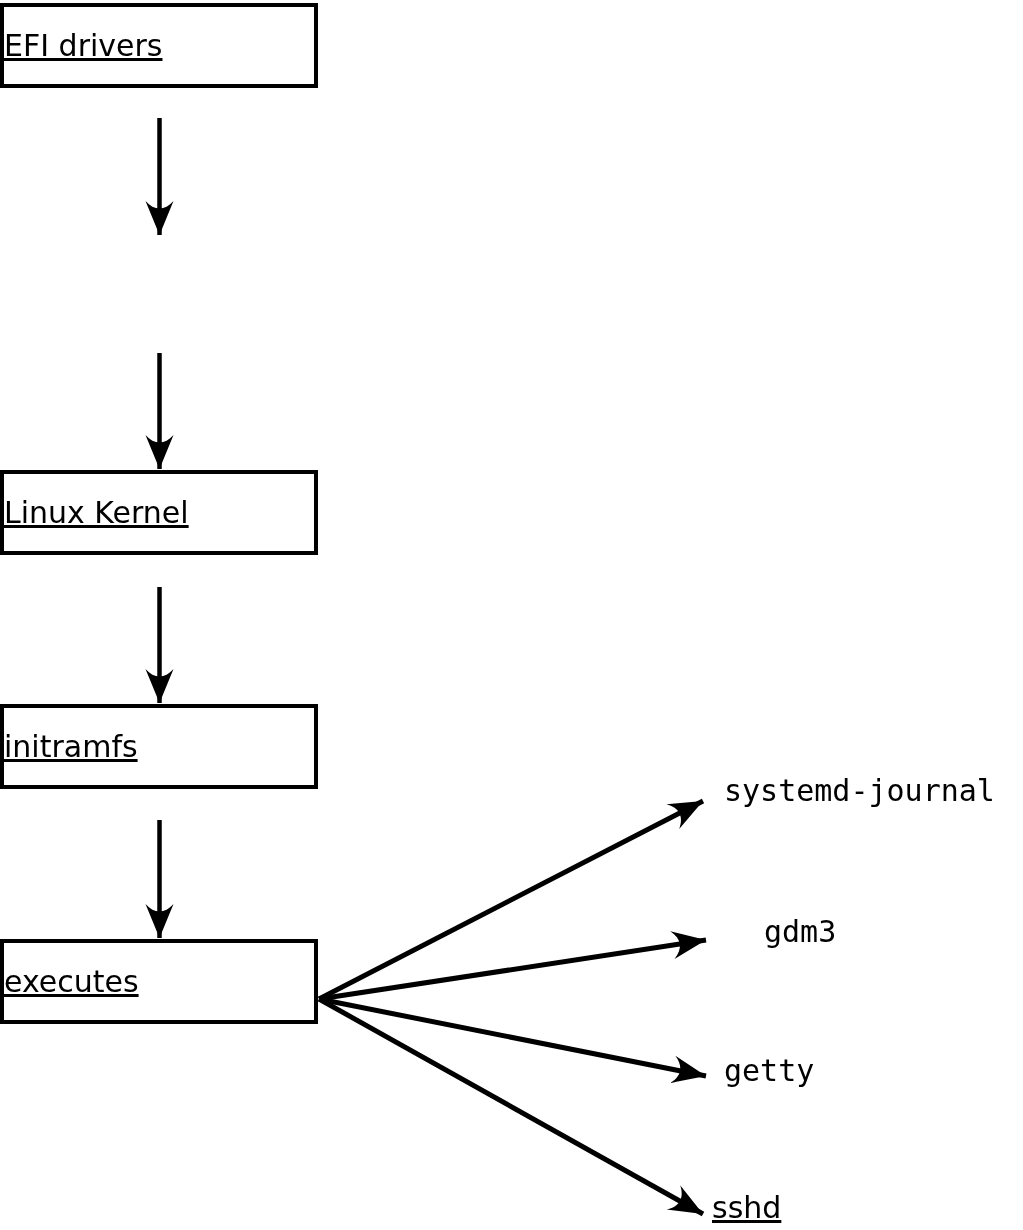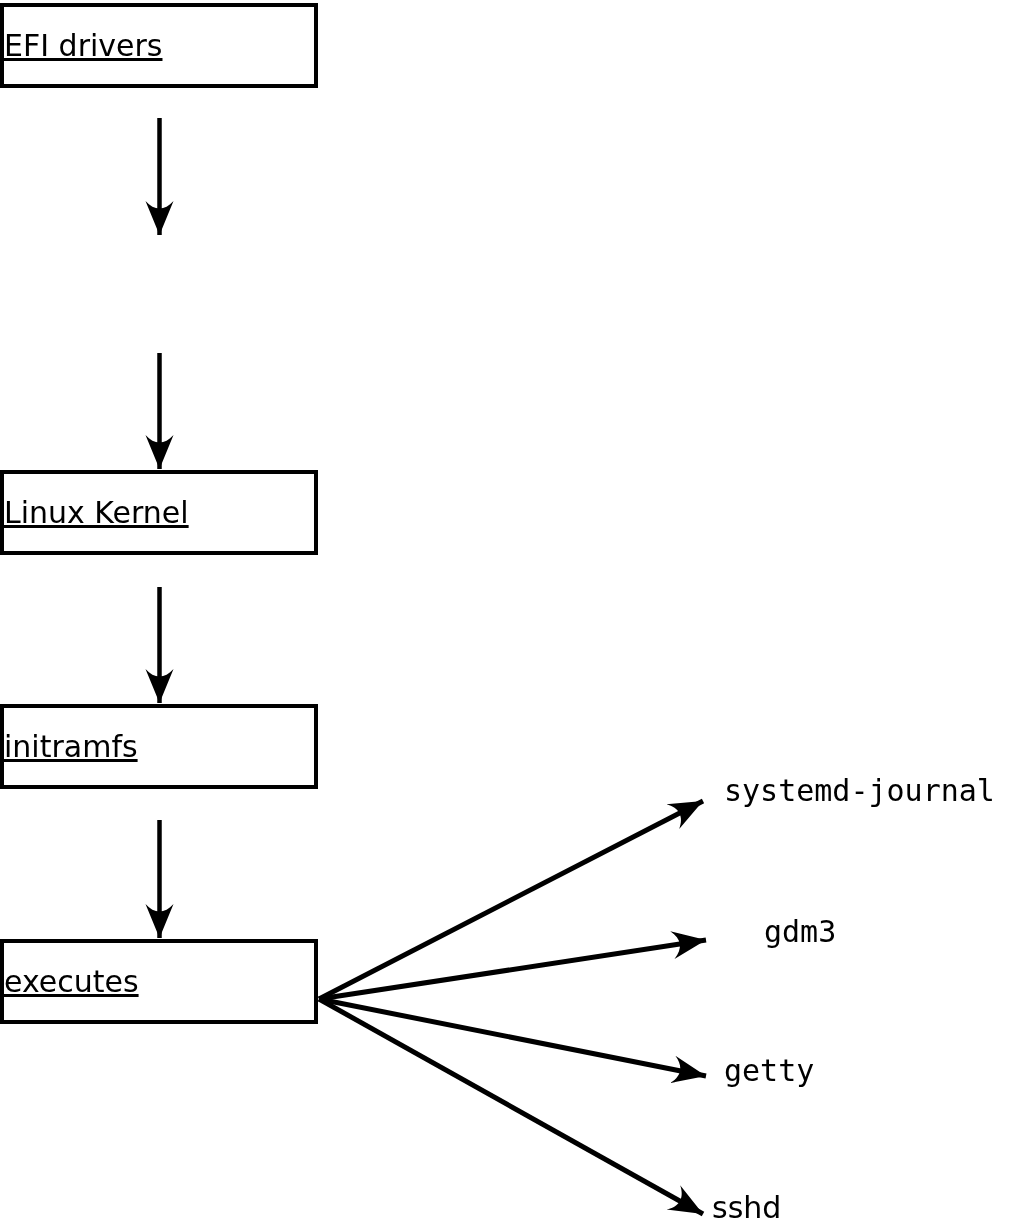--- a/index.html
+++ b/index.html
@@ -53,20 +53,21 @@
     position: absolute;
     font-size: 30px;
     line-height: 1;
     white-space: nowrap;
   }
   .mono {
     font-family: "DejaVu Sans Mono", "Liberation Mono", monospace;
   }
   .sans {
     font-family: "DejaVu Sans", "Liberation Sans", sans-serif;
+    text-decoration: underline;
   }
 </style>
 </head>
 <body>
 
 <div class="canvas">
 
   <svg class="arrows" viewBox="0 0 1023 1230" aria-hidden="true">
     <defs>
       <marker id="ah" markerUnits="userSpaceOnUse" viewBox="0 -15 36 30" markerWidth="36" markerHeight="30" refX="34" refY="0" orient="auto">

